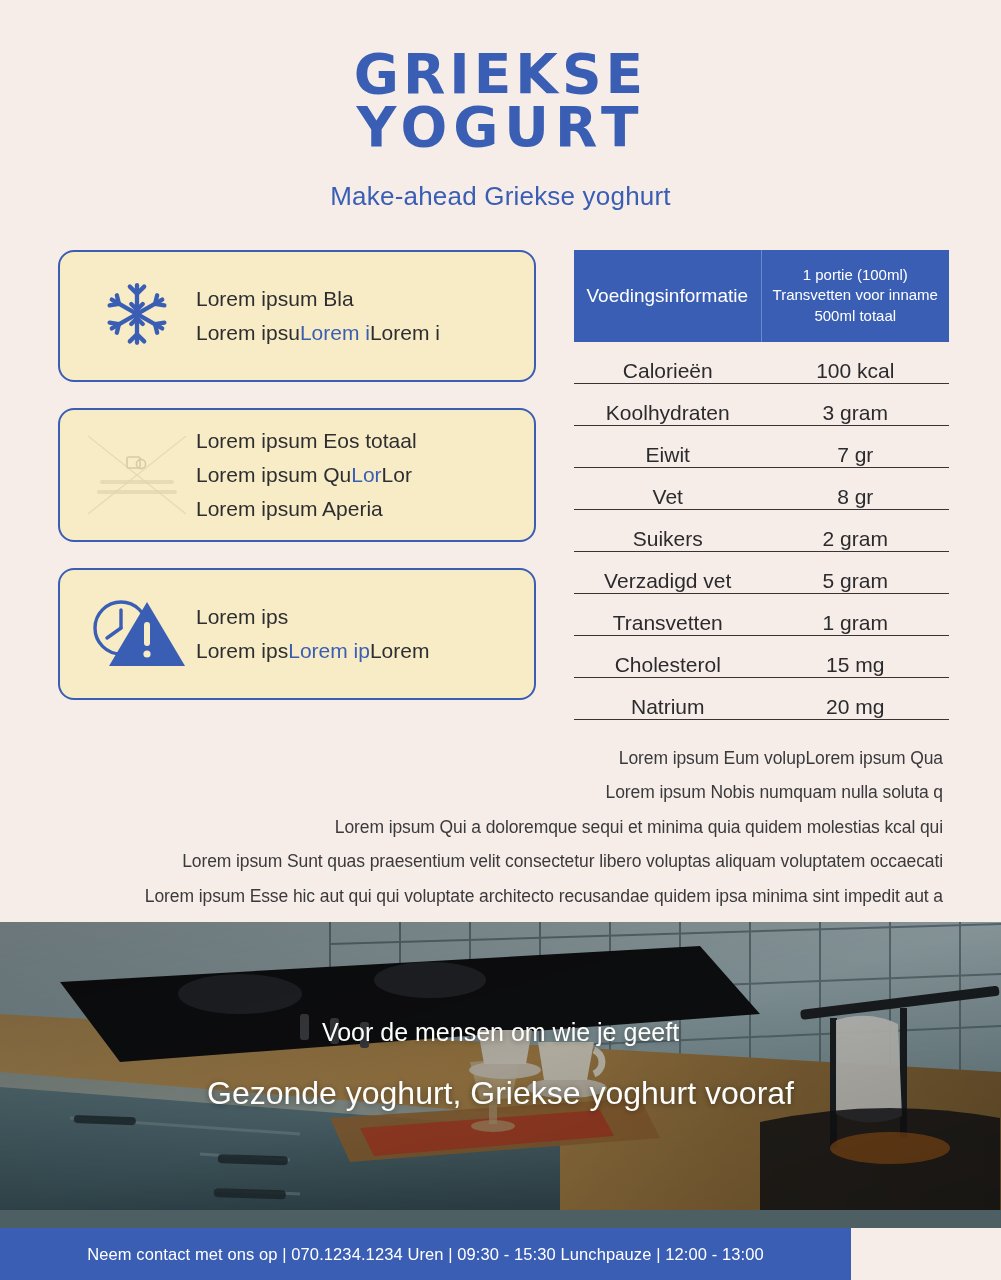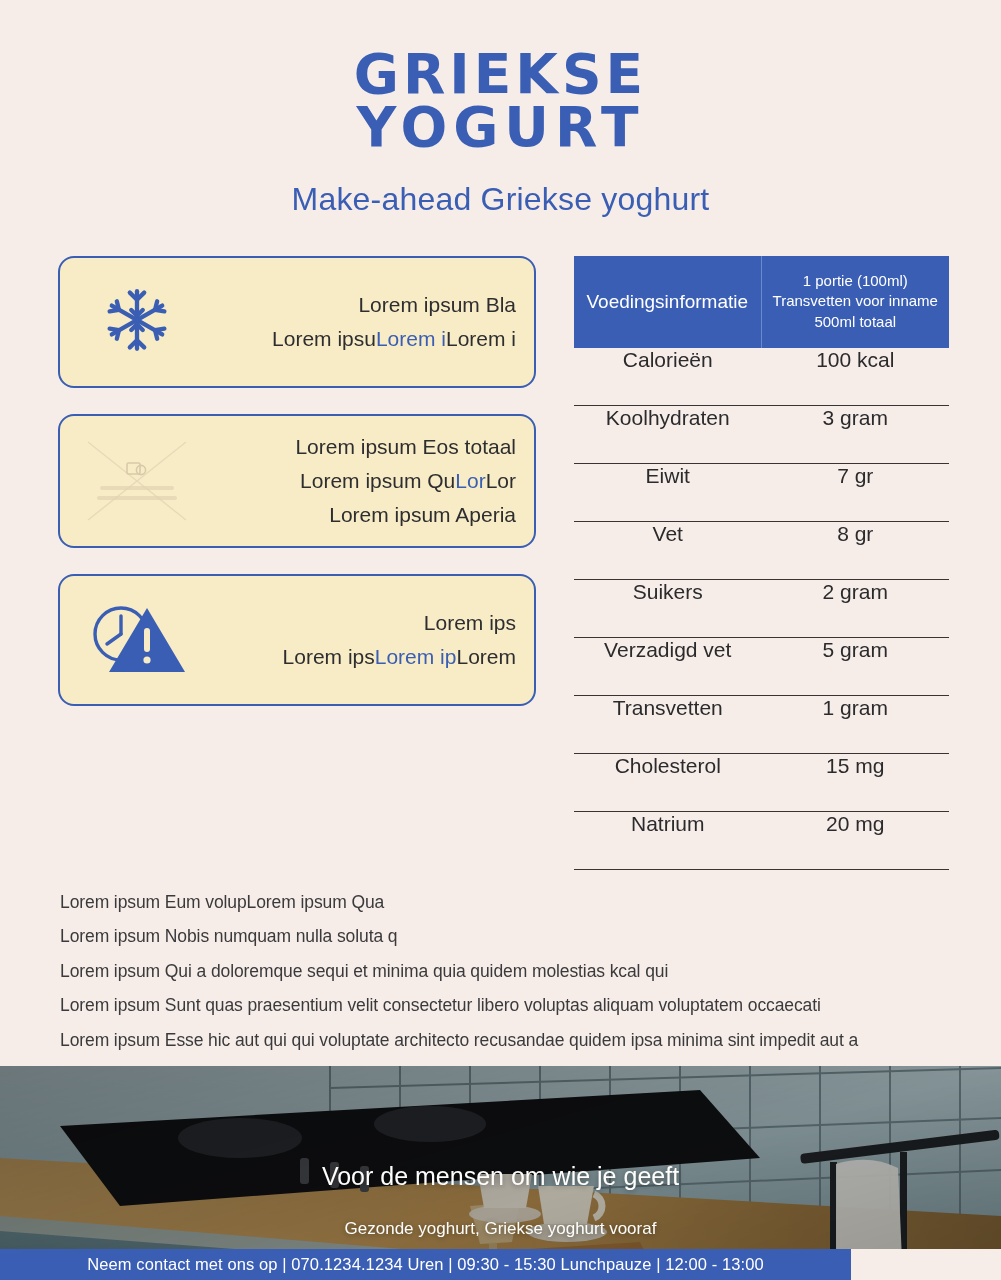--- a/index.html
+++ b/index.html
@@ -30,21 +30,21 @@
     font-weight: bold;
     font-size: 55px;
     line-height: 0.97;
     letter-spacing: 4px;
     color: #3a5eb4;
     text-transform: uppercase;
   }
   .title .l2 { display: block; letter-spacing: 6px; }
   .subtitle {
     margin-top: 26px;
-    font-size: 32px;
+    font-size: 26px;
     color: #3a5eb4;
     letter-spacing: 0.2px;
   }
 
   
   .main {
     display: flex;
     gap: 0px;
     padding: 38px 52px 0 58px;
     align-items: flex-start;
@@ -56,21 +56,20 @@
   .card {
     position: relative;
     background: #f8ecc7;
     border: 2px solid #3a5eb4;
     border-radius: 16px;
     display: flex;
     align-items: center;
     margin-bottom: 26px;
     padding: 14px 18px;
     min-height: 128px;
-    text-align: right;
   }
   .card-icon {
     flex: 0 0 118px;
     height: 100px;
     display: flex;
     align-items: center;
     justify-content: center;
   }
   .card-text {
     flex: 1;
@@ -132,22 +131,22 @@
     font-size: 15px;
     line-height: 1.38;
     text-align: center;
     display: flex;
     flex-direction: column;
     justify-content: center;
   }
   .nutri-row {
     display: flex;
     border-bottom: 1px solid #3b3331;
-    height: 58px;
-    align-items: flex-start;
+    height: 42px;
+    align-items: flex-end;
   }
   .nutri-row:first-of-type { border-top: 0; }
   .nutri-row .cell-label,
   .nutri-row .cell-value {
     font-size: 21px;
     color: #2b2b2d;
     text-align: center;
   }
   .nutri-row .cell-label { flex: 0 0 50%; }
   .nutri-row .cell-value { flex: 1; }
@@ -155,20 +154,21 @@
   
   .paras {
     padding: 24px 58px 0 60px;
   }
   .paras p {
     font-size: 17.5px;
     line-height: 1;
     color: #3a3a3c;
     margin-bottom: 17px;
     letter-spacing: -0.1px;
+    text-align: right;
   }
 
   
   .photo {
     position: relative;
     width: 1001px;
     height: 332px;
     margin-top: auto;
     overflow: hidden;
     background: #4e5f63;
@@ -177,21 +177,21 @@
   .overlay-text {
     position: absolute;
     left: 0; right: 0;
     top: 96px;
     text-align: center;
     color: #fdfdfb;
     z-index: 5;
     text-shadow: 0 1px 6px rgba(0,0,0,0.45);
   }
   .overlay-text .ol1 { font-size: 25px; }
-  .overlay-text .ol2 { font-size: 17px; margin-top: 28px; }
+  .overlay-text .ol2 { font-size: 32px; margin-top: 28px; }
 
   
   .footer {
     width: 851px;
     height: 56px;
     background: #3a5eb4;
     display: flex;
     align-items: center;
     justify-content: center;
   }

